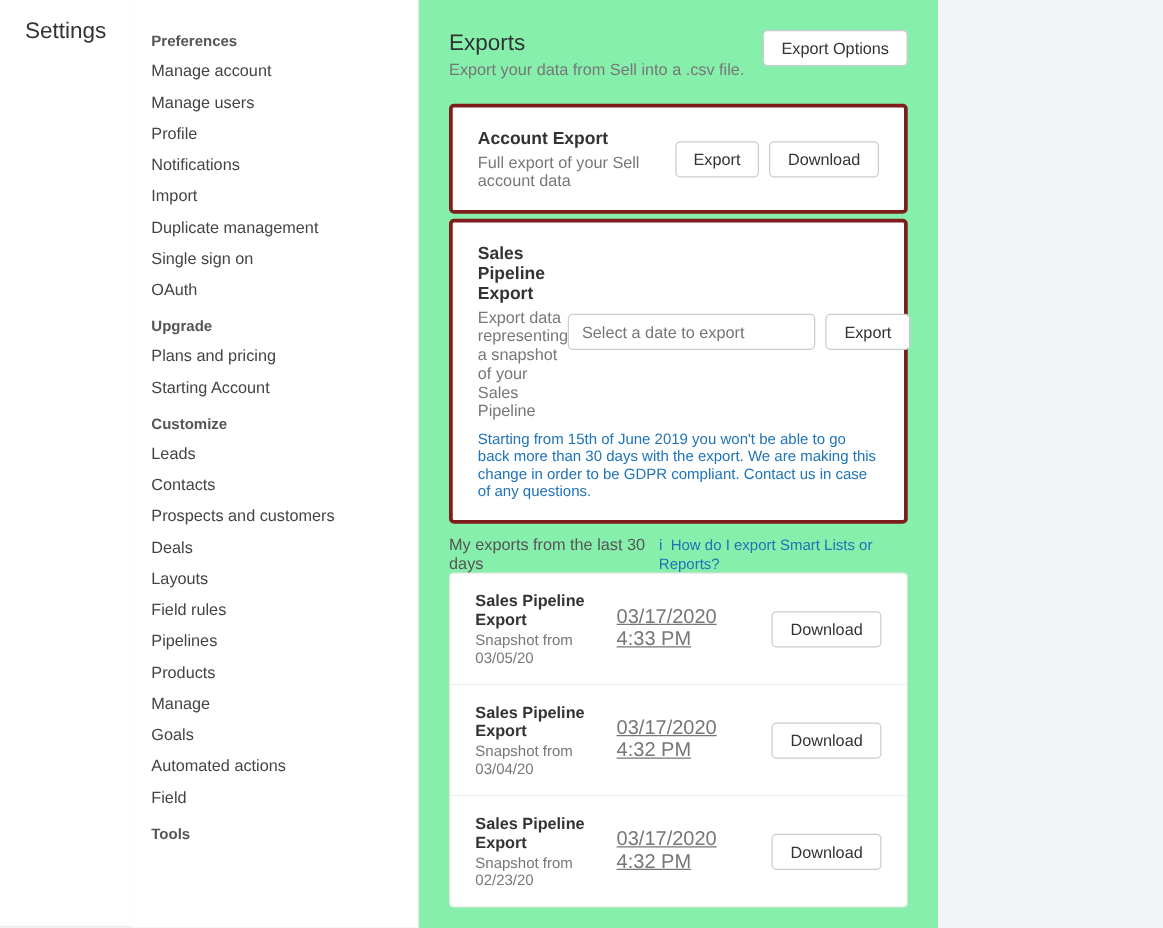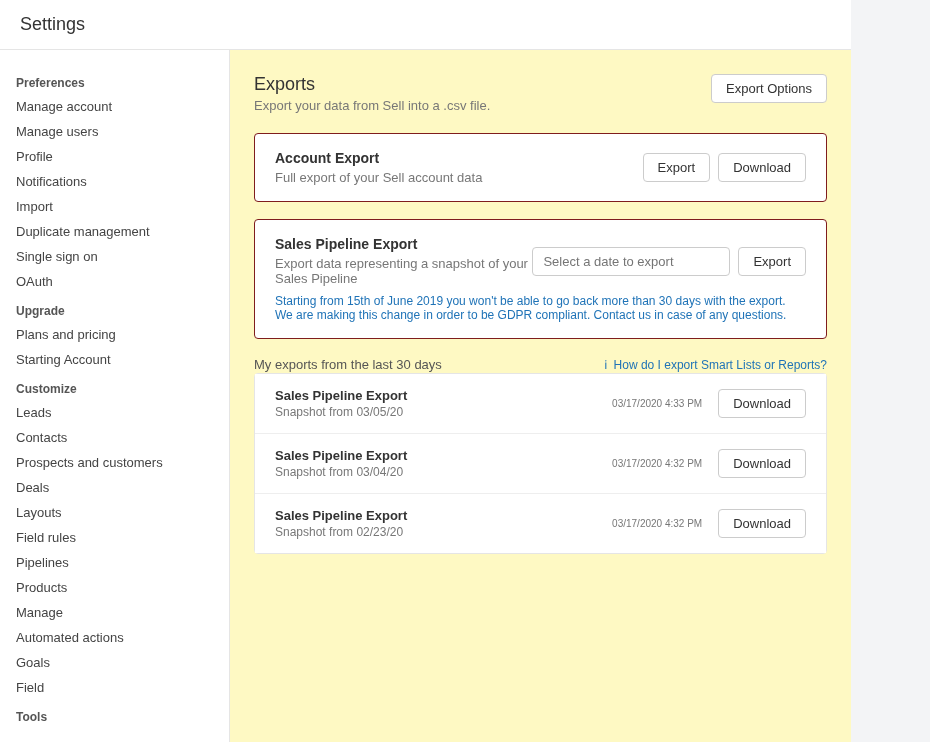--- a/index.html
+++ b/index.html
@@ -1,42 +1,42 @@
 <!DOCTYPE html>
 <html><head>
   <meta charset="utf-8">
   <style>
     * { box-sizing: border-box; margin: 0; padding: 0; }
     body { font-family: -apple-system, BlinkMacSystemFont, 'Segoe UI', Helvetica, Arial, sans-serif; font-size: 13px; color: #333; background: #f3f4f6; }
 
-    .app-container { display: flex; flex-direction: column; height: 742px; width: 851px; overflow: hidden; }
+    .app-container { display: flex; flex-direction: row; height: 742px; width: 750px; overflow: hidden; }
 
     .page-title { padding: 14px 20px; font-size: 18px; font-weight: 400; color: #333; background: #fff; border-bottom: 1px solid #e5e5e5; }
 
     .main-layout { display: flex; flex: 1; overflow: hidden; }
 
     
     .sidebar { width: 230px; background: #fff; border-right: 1px solid #e5e5e5; overflow-y: auto; padding: 16px 0; flex-shrink: 0; }
 
     .sidebar-section-title { font-size: 12px; font-weight: 600; color: #555; padding: 10px 16px 4px; text-transform: none; }
 
     .sidebar-item { display: block; padding: 5px 16px; color: #444; cursor: pointer; font-size: 13px; text-decoration: none; }
 
     
-    .content { flex: 1; overflow-y: auto; padding: 24px; background: #fef9c3; }
+    .content { flex: 1; overflow-y: auto; padding: 24px; background: #86efac; }
 
     .content-header { display: flex; justify-content: space-between; align-items: flex-start; margin-bottom: 20px; }
 
     .content-title { font-size: 18px; font-weight: 500; color: #333; }
     .content-subtitle { font-size: 13px; color: #777; margin-top: 3px; }
 
     .btn { display: inline-block; padding: 6px 14px; font-size: 13px; border-radius: 4px; cursor: pointer; border: 1px solid #ccc; background: #fff; color: #333; }
 
     
-    .card { background: #fff; border: 1px solid #7f1d1d; border-radius: 4px; margin-bottom: 17px; }
+    .card { background: #fff; border: 3px solid #7f1d1d; border-radius: 4px; margin-bottom: 4px; }
 
     .card-body { padding: 16px 20px; }
 
     .card-row { display: flex; align-items: center; justify-content: space-between; }
 
     .card-title { font-size: 14px; font-weight: 600; color: #333; margin-bottom: 4px; }
     .card-desc { font-size: 13px; color: #777; }
 
     .card-actions { display: flex; gap: 8px; align-items: center; }
 
@@ -48,21 +48,21 @@
     .exports-header { display: flex; justify-content: space-between; align-items: center; margin-bottom: 0; }
     .exports-header-label { font-size: 13px; color: #555; }
     .exports-header-link { font-size: 12px; color: #1f73b7; cursor: pointer; }
     .exports-header-link .info-icon { color: #1f73b7; margin-right: 3px; }
 
     .export-row { display: flex; align-items: center; justify-content: space-between; padding: 14px 20px; border-bottom: 1px solid #eee; background: #fff; }
     .export-row:last-child { border-bottom: none; }
     .export-row-info .export-row-title { font-size: 13px; font-weight: 600; color: #333; }
     .export-row-info .export-row-sub { font-size: 12px; color: #777; margin-top: 2px; }
     .export-row-right { display: flex; align-items: center; gap: 16px; }
-    .export-row-date { font-size: 10px; color: #777; }
+    .export-row-date { font-size: 16px; color: #777; text-decoration: underline; }
 
     .exports-list-card { background: #fff; border: 1px solid #e5e5e5; border-radius: 4px; }
   </style>
 </head>
 <body>
 
 <div class="app-container">
   <div class="page-title">Settings</div>
   <div class="main-layout">
 
@@ -84,22 +84,22 @@
       <div class="sidebar-section-title">Customize</div>
       <a class="sidebar-item">Leads</a>
       <a class="sidebar-item">Contacts</a>
       <a class="sidebar-item">Prospects and customers</a>
       <a class="sidebar-item">Deals</a>
       <a class="sidebar-item">Layouts</a>
       <a class="sidebar-item">Field rules</a>
       <a class="sidebar-item">Pipelines</a>
       <a class="sidebar-item">Products</a>
       <a class="sidebar-item">Manage</a>
+      <a class="sidebar-item">Goals</a>
       <a class="sidebar-item">Automated actions</a>
-      <a class="sidebar-item">Goals</a>
       <a class="sidebar-item">Field</a>
 
       <div class="sidebar-section-title">Tools</div>
 
     </nav>
 
     <div class="content">
       <div class="content-header">
         <div>
           <div class="content-title">Exports</div>

